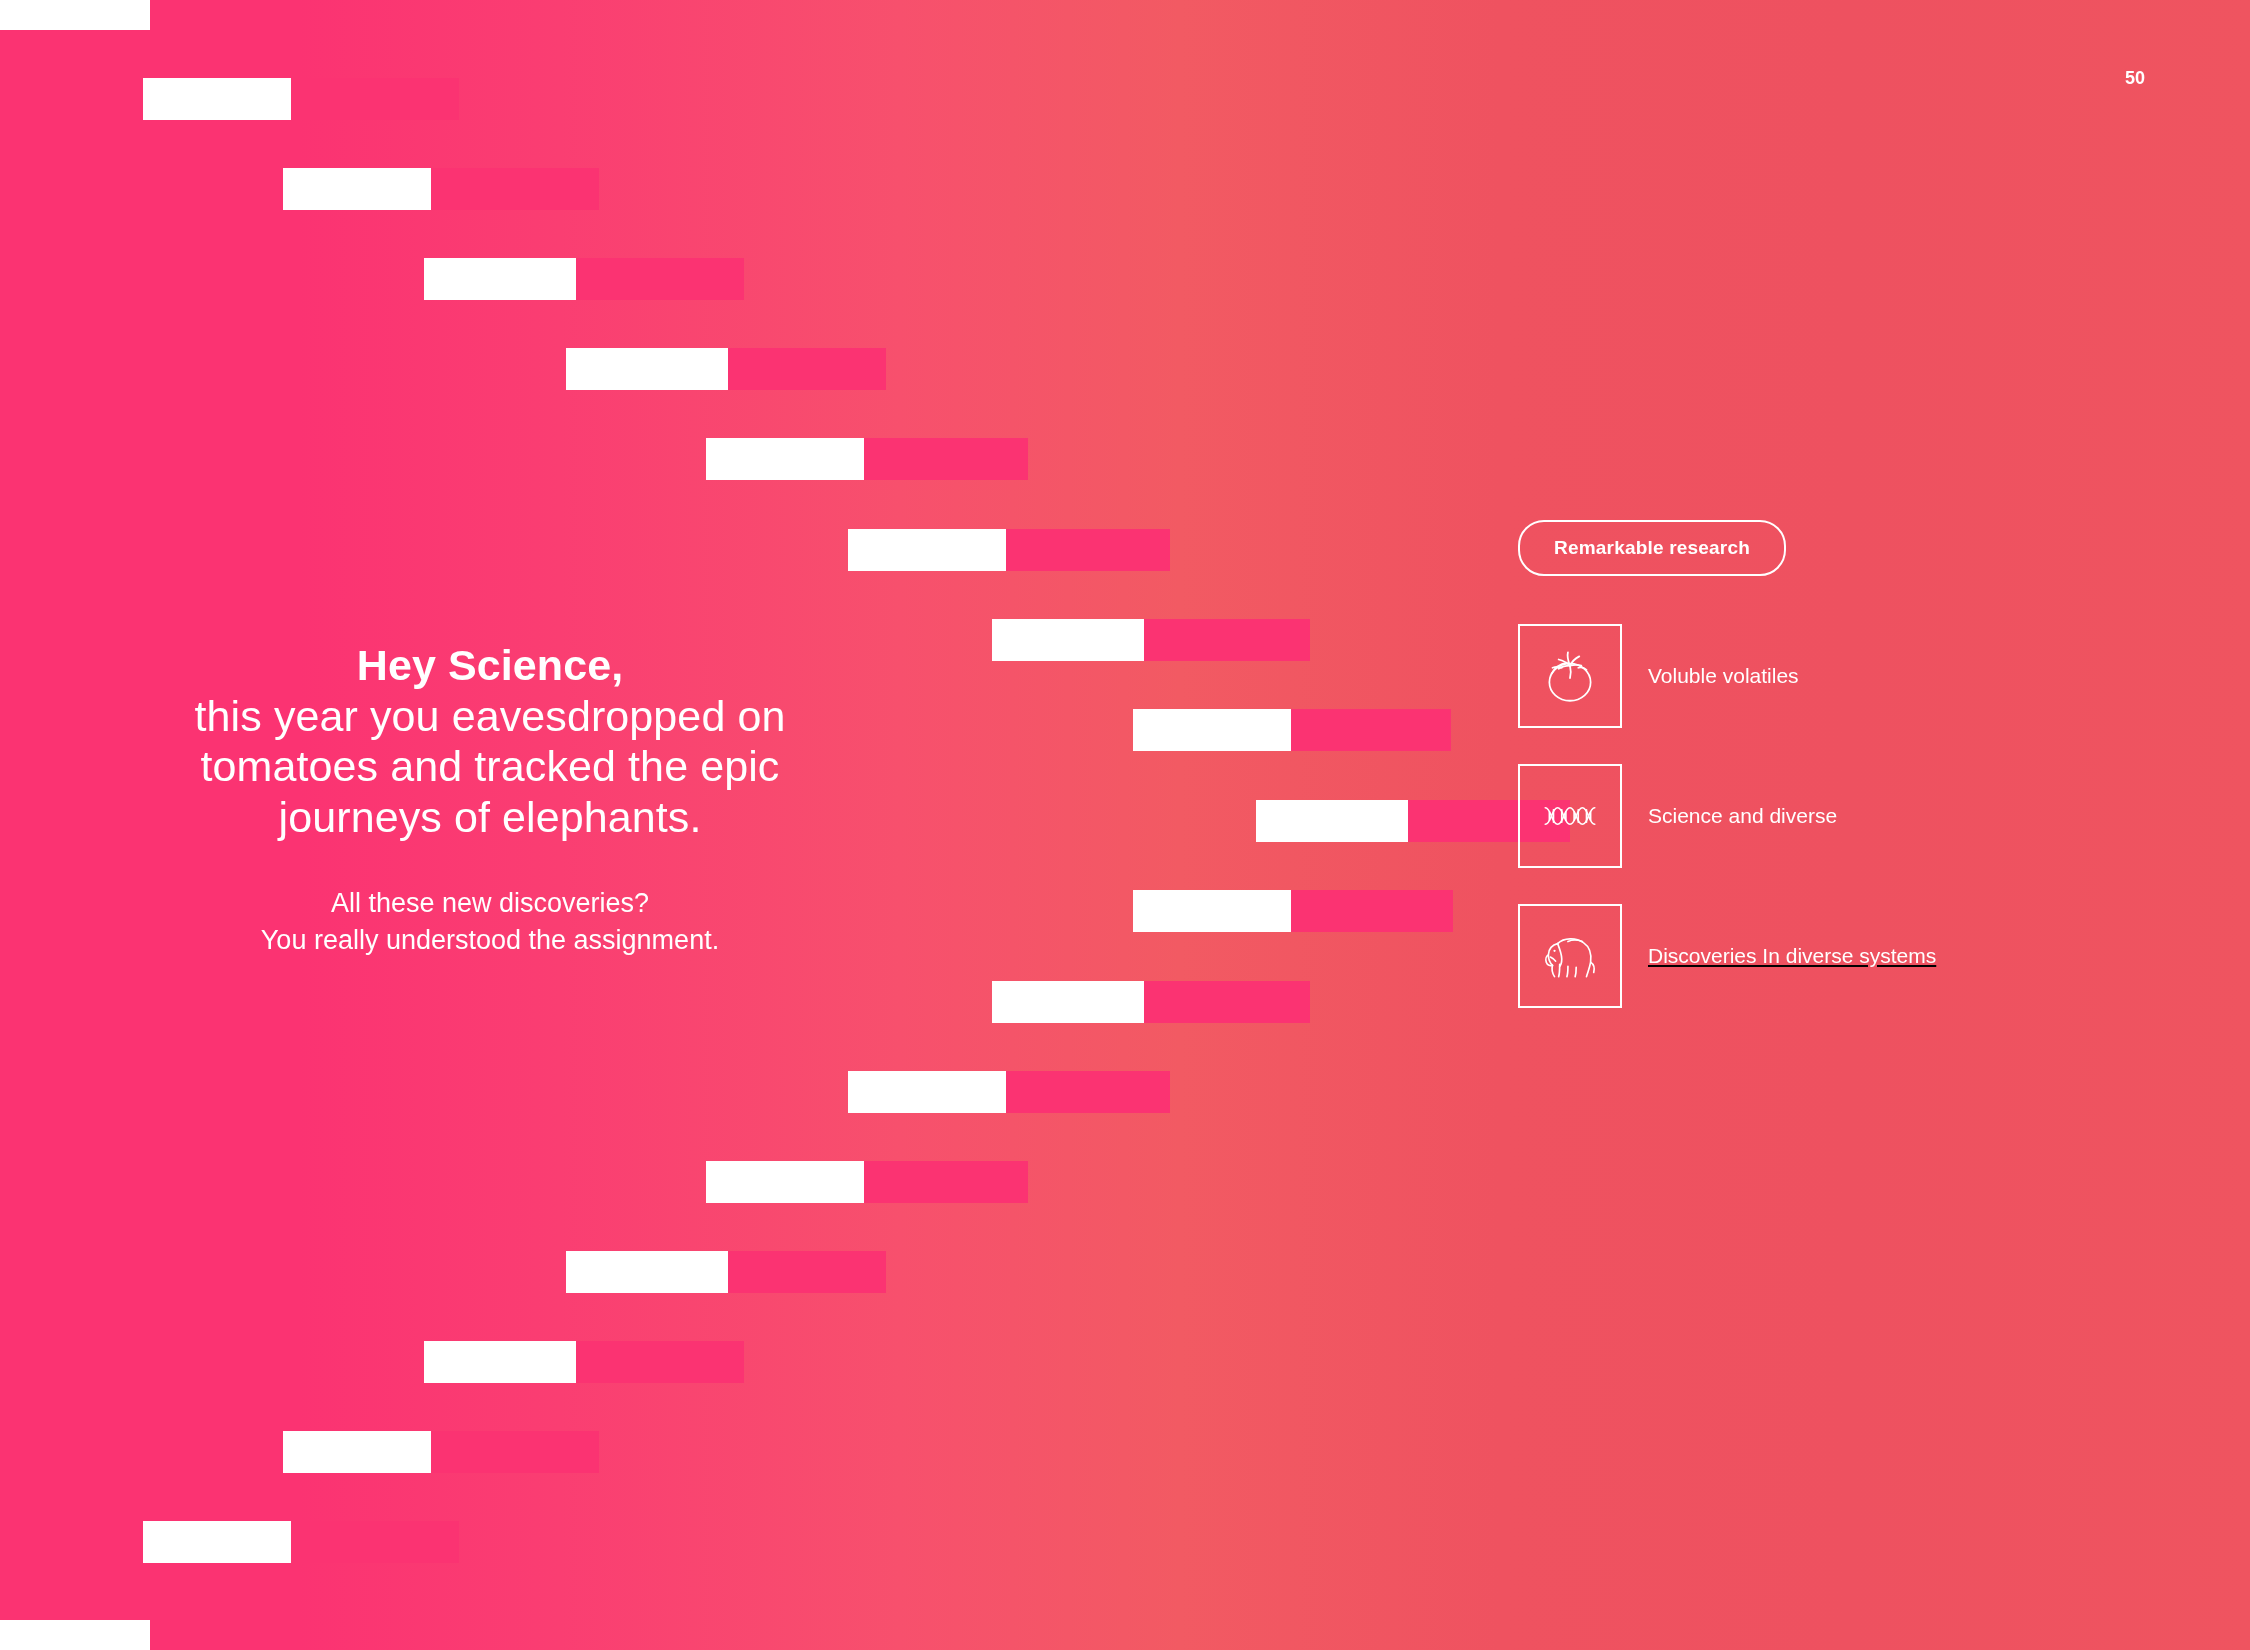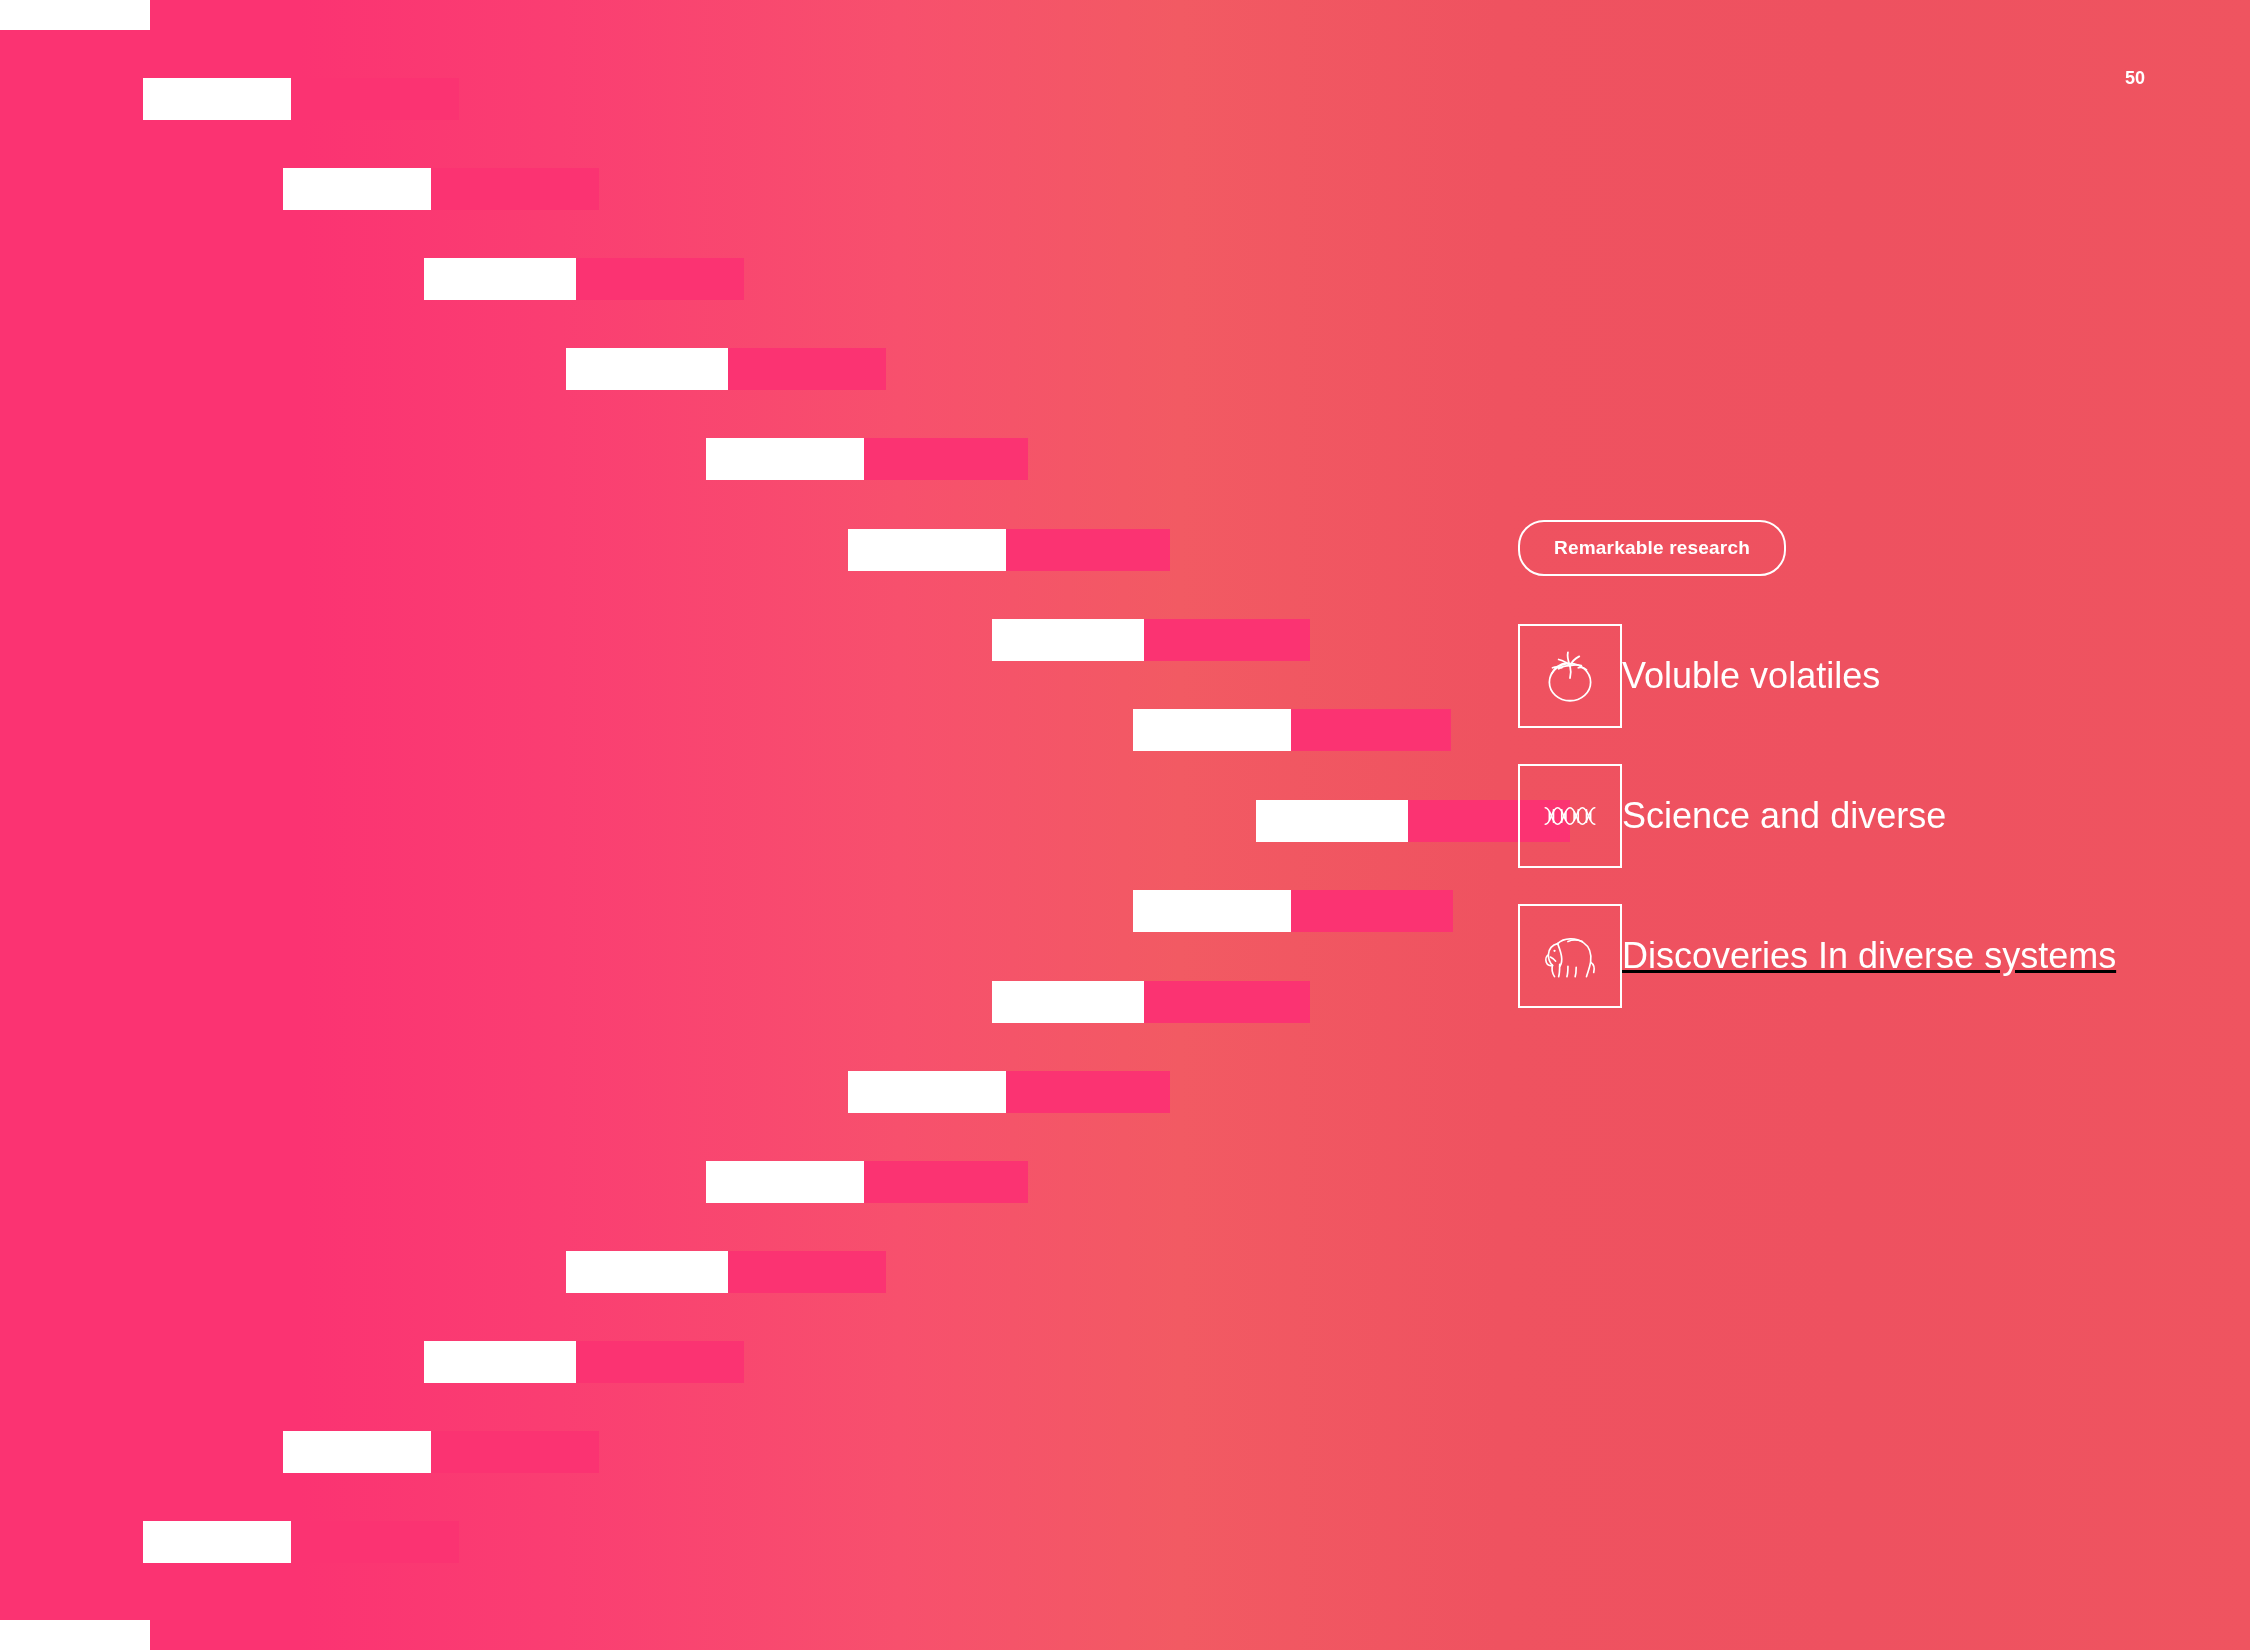--- a/index.html
+++ b/index.html
@@ -136,22 +136,23 @@
     align-items: center;
     justify-content: center;
     flex: 0 0 auto;
   }
   .topic-icon svg {
     width: 66px;
     height: 66px;
     display: block;
   }
   .topic-label {
+    margin-left: 26px;
     color: #ffffff;
-    font-size: 36px;
+    font-size: 21px;
     font-weight: 300;
     white-space: nowrap;
   }
 
   
   .page-number {
     position: absolute;
     right: 105px;
     top: 68px;
     color: #ffffff;
@@ -236,20 +237,30 @@
         <div class="bar-white" style="width: 148px; background: rgb(255, 255, 255);"></div>
         <div class="bar-pink" style="width: 168px; background: rgb(251, 51, 114);"></div>
       </div>
     </div>
 
   <div class="notch notch-tl"></div>
   <div class="notch notch-bl"></div>
 
   <div class="page-number">50</div>
 
+  <div class="copy">
+    <p class="headline">
+      <span class="lead">Hey Science,</span><br>
+      <span>this year you eavesdropped on tomatoes and tracked the epic journeys of elephants.</span>
+    </p>
+    <p class="subcopy">
+      <span>All these new discoveries?</span><br>
+      <span>You really understood the assignment.</span>
+    </p>
+  </div>
 
   <div class="rail">
     <div class="pill">Remarkable research</div>
 
     <div class="topic-list">
 
       <div class="topic">
         <div class="topic-icon">
           <svg viewBox="0 0 64 64" fill="none" stroke="#ffffff" stroke-width="1.7" stroke-linecap="round" stroke-linejoin="round">
             <ellipse cx="32" cy="38" rx="20" ry="18"></ellipse>

